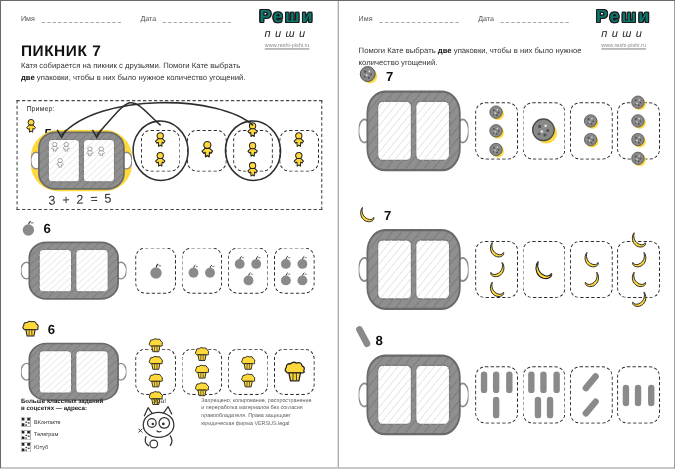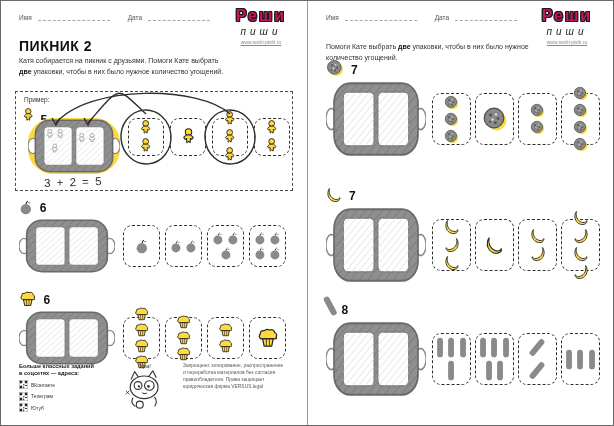--- a/index.html
+++ b/index.html
@@ -8,21 +8,21 @@
   .page.right-page{border-left:1px solid #9a9a9a;}
 
   
   .hdr{position:absolute;top:12px;left:18px;display:flex;align-items:flex-end;gap:6px;font-size:6.5px;color:#555;}
   .hline{border-bottom:1.4px dashed #a8a8a8;height:7px;display:inline-block;}
   .w66{width:72px;margin-right:12px;}
   .w58{width:62px;}
 
   
   .logo{position:absolute;top:7px;right:8px;width:76px;text-align:center;line-height:1;}
-  .logo-top{font-size:16px;font-weight:900;letter-spacing:2px;color:#be185d;
+  .logo-top{font-size:16px;font-weight:900;letter-spacing:2px;color:#0f766e;
     text-shadow:1px 0 #1a1a1a,-1px 0 #1a1a1a,0 1px #1a1a1a,0 -1px #1a1a1a,1px 1px #1a1a1a,-1px -1px #1a1a1a,1px -1px #1a1a1a,-1px 1px #1a1a1a;}
   .logo-bottom{font-size:10px;font-weight:400;letter-spacing:4px;color:#222;margin-top:3px;font-style:italic;}
   .logo-site{font-size:5px;color:#8a8a8a;text-decoration:underline;margin-top:3px;}
 
   .title{position:absolute;top:28px;left:18px;font-size:14px;font-weight:900;letter-spacing:.5px;color:#101010;}
   .intro{position:absolute;left:18px;font-size:7px;line-height:1.5;color:#333;}
   .intro b{color:#111;}
   .left-page .intro{top:48px;width:208px;}
   .right-page .intro{top:34px;width:236px;}
 
@@ -78,21 +78,21 @@
       <span>Имя</span>
       <span class="hline w66"></span>
       <span>Дата</span>
       <span class="hline w58"></span>
     </div>
     <div class="logo">
       <div class="logo-top">Реши</div>
       <div class="logo-bottom">пиши</div>
       <div class="logo-site">www.reshi-pishi.ru</div>
     </div>
-    <h1 class="title">ПИКНИК 2</h1>
+    <h1 class="title">ПИКНИК 7</h1>
     <p class="intro"><span>Катя собирается на пикник с друзьями. Помоги Кате выбрать </span><b>две</b><span> упаковки, чтобы в них было нужное количество угощений.</span></p>
 
     <div class="example" id="example-box">
       <span class="ex-label">Пример:</span>
       <span class="ex-ic">
         <span id="ex-icon"><svg width="12.5" height="15" viewBox="0 0 20 24" xmlns="http://www.w3.org/2000/svg">
               <circle cx="10" cy="5.2" r="4.3" fill="#FFD93B" stroke="#222" stroke-width="1.4"></circle>
               <path d="M7.2,9.2 L12.8,9.2 L16.4,12.6 L14.4,15.2 L12.6,14 L12.2,19.6 L10,17.9 L7.8,19.6 L7.4,14 L5.6,15.2 L3.6,12.6 Z" fill="#FFD93B" stroke="#222" stroke-width="1.4" stroke-linejoin="round"></path>
             </svg></span>
         <b class="num">5</b>

